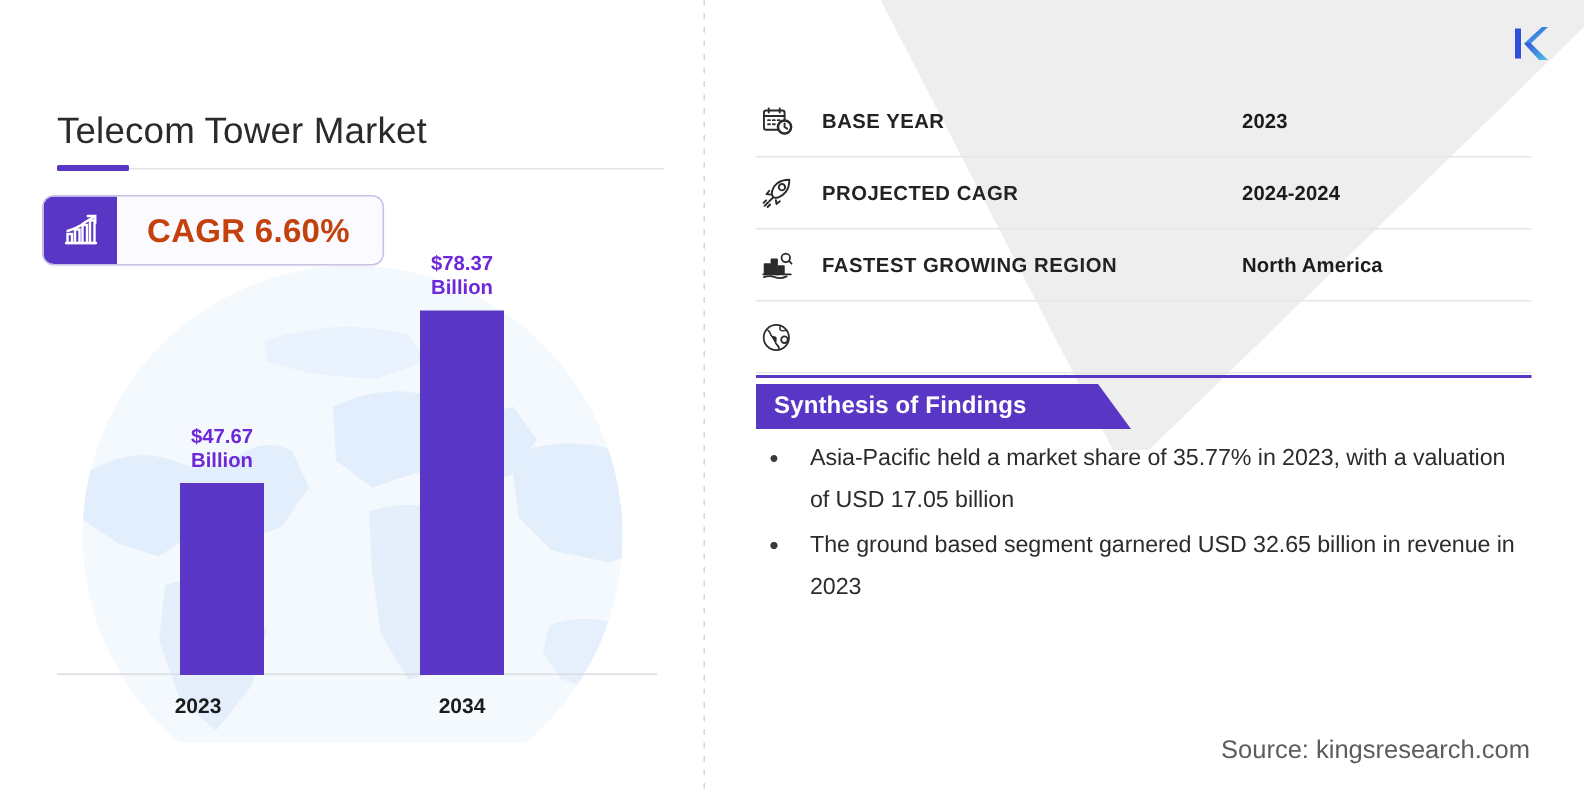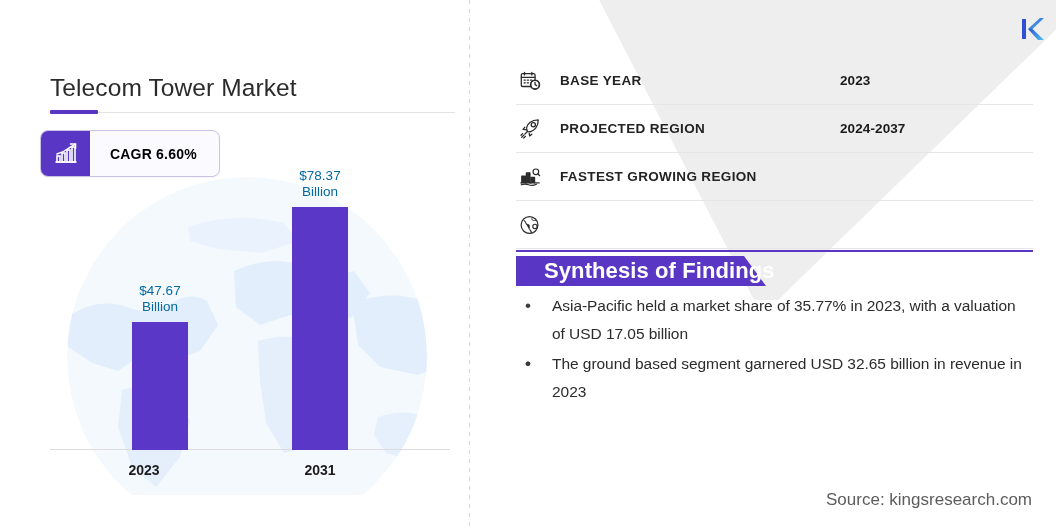--- a/index.html
+++ b/index.html
@@ -20,21 +20,20 @@
     display: flex;
   }
 
   
   .left-panel {
     position: relative;
     width: 470px;
     height: 528px;
     flex: 0 0 470px;
     overflow: hidden;
-    margin-left: 12px;
   }
 
   .globe-watermark {
     position: absolute;
     left: 10px;
     top: 175px;
     width: 450px;
     height: 320px;
     pointer-events: none;
     z-index: 0;
@@ -91,23 +90,23 @@
     width: 49px;
     background: #5937c4;
     display: flex;
     align-items: center;
     justify-content: center;
   }
   .cagr-label {
     display: flex;
     align-items: center;
     padding: 0 22px 0 20px;
-    font-size: 14px;
-    font-weight: 700;
-    color: #000000;
+    font-size: 22px;
+    font-weight: 700;
+    color: #c2410c;
     letter-spacing: 0.2px;
     white-space: nowrap;
   }
 
   
   .chart {
     position: absolute;
     left: 38px;
     top: 196px;
     width: 400px;
@@ -128,22 +127,22 @@
     width: 60px;
     display: flex;
     flex-direction: column;
     align-items: center;
   }
   .bar-group.g0 { left: 80px; justify-content: space-between; }
   .bar-group.g1 { left: 240px; }
 
   .bar-value {
     font-size: 13.5px;
-    font-weight: 400;
-    color: #0369a1;
+    font-weight: 700;
+    color: #6d28d9;
     line-height: 1.18;
     text-align: center;
     margin-bottom: 7px;
     white-space: pre-line;
   }
   .bar {
     width: 56px;
     background: #5a37c6;
   }
   .bar-group.g0 .bar { height: 128px; }
@@ -259,23 +258,23 @@
     left: 0;
     top: 0;
     width: 250px;
     height: 30px;
     background: #5937c4;
     clip-path: polygon(0 0, 228px 0, 250px 100%, 0 100%);
   }
   .findings-title {
     position: relative;
     display: block;
-    padding: 0 0 0 28px;
+    padding: 0 0 0 12px;
     line-height: 30px;
-    font-size: 22px;
+    font-size: 16px;
     font-weight: 700;
     color: #ffffff;
     white-space: nowrap;
     letter-spacing: 0.1px;
   }
 
   .findings-list {
     position: absolute;
     left: 34px;
     top: 292px;
@@ -363,21 +362,21 @@
         <div class="bar"></div>
       </div>
 
       <div class="bar-group g1">
         <div class="bar-value">$78.37
 Billion</div>
         <div class="bar"></div>
       </div>
 
       <div class="bar-tick t0">2023</div>
-      <div class="bar-tick t1">2031</div>
+      <div class="bar-tick t1">2034</div>
     </div>
   </div>
 
   <div class="v-divider"></div>
 
   <div class="right-panel">
 
     <svg class="tri-watermark" viewBox="0 0 586 300">
       <polygon points="112,-10 586,-10 586,18 296,300 272,300" fill="#eeeeef"></polygon>
     </svg>
@@ -415,37 +414,38 @@
       <div class="info-row">
         <span class="info-icon">
           <svg width="22" height="22" viewBox="0 0 24 24" fill="none" stroke="#2b2b2b" stroke-width="1.4" stroke-linecap="round" stroke-linejoin="round">
             <path d="M9.4 14.6 C7 12.2 8.6 7.4 12.2 4.6 C15 2.4 19 2 21 2 C21 4 20.6 8 18.4 10.8 C15.6 14.4 10.8 16 9.4 14.6 Z"></path>
             <circle cx="15.6" cy="7.4" r="2.3"></circle>
             <path d="M9.2 14.8 L6.4 17.6 M7.2 12.8 L4.4 12.4 L6.4 10"></path>
             <path d="M11.2 16.8 L11.6 19.6 L14 17.6"></path>
             <path d="M5.6 18.4 L3 21 M4 17 L2.2 18.8 M7 20 L5.2 21.8"></path>
           </svg>
         </span>
-        <span class="info-key">PROJECTED REGION</span>
-        <span class="info-val">2024-2037</span>
+        <span class="info-key">PROJECTED CAGR</span>
+        <span class="info-val">2024-2024</span>
       </div>
 
       <div class="info-row">
         <span class="info-icon">
           <svg width="22" height="22" viewBox="0 0 24 24" fill="none" stroke="#2b2b2b" stroke-width="1.3" stroke-linecap="round" stroke-linejoin="round">
             <path d="M2 18.5 h20"></path>
             <path d="M3 18.5 V11 h4 V18.5" fill="#2b2b2b"></path>
             <path d="M8 18.5 V7.5 h4 V18.5" fill="#2b2b2b"></path>
             <path d="M13 18.5 V12.5 h4 V18.5" fill="#2b2b2b"></path>
             <path d="M2.5 20.5 q4 -1.6 8 0 q4 1.6 8.5 -0.6"></path>
             <circle cx="18.4" cy="6.4" r="3.1" fill="#ffffff"></circle>
             <path d="M20.7 8.7 L22.6 10.6"></path>
           </svg>
         </span>
         <span class="info-key">FASTEST GROWING REGION</span>
+        <span class="info-val">North America</span>
       </div>
 
       <div class="info-row">
         <span class="info-icon">
           <svg width="22" height="22" viewBox="0 0 24 24" fill="none" stroke="#2b2b2b" stroke-width="1.3" stroke-linejoin="round">
             <circle cx="11.5" cy="12" r="9.2"></circle>
             <path d="M5 6.5 q2 1 2.4 3 q0.4 2 2.4 2 q2 0 1.4 2.4 q-0.6 2.4 1 3.4 q1.6 1 1.2 3.4" fill="#2b2b2b" stroke-width="1"></path>
             <path d="M14.8 3.6 q-1.4 1.6 -0.4 2.8 q1 1.2 2.8 0.6 q1.8 -0.6 2.6 0.8" stroke-width="1"></path>
             <circle cx="17.4" cy="13.6" r="2.4"></circle>
           </svg>

